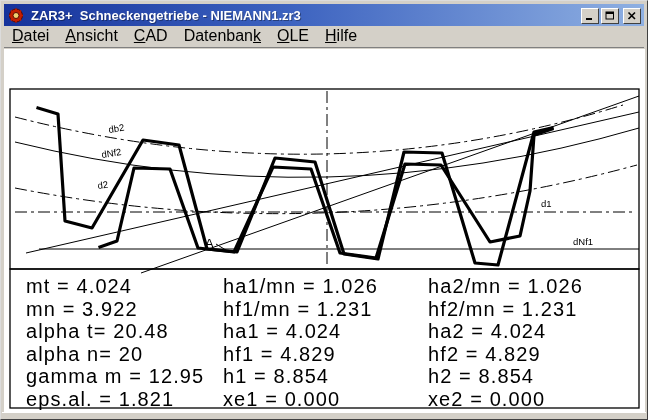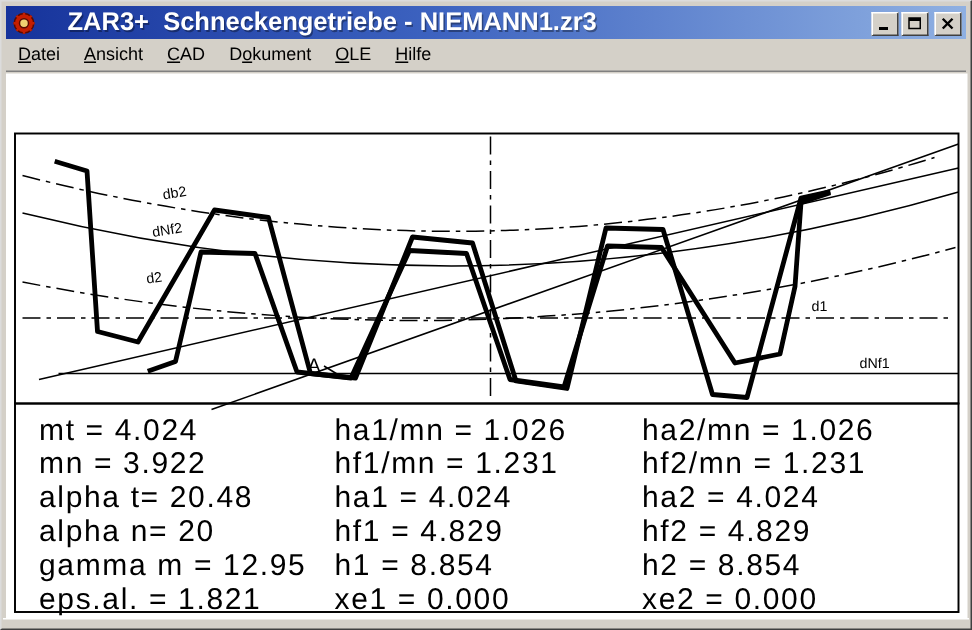--- a/index.html
+++ b/index.html
@@ -2,29 +2,29 @@
 <html><head>
 <meta charset="utf-8">
 <style>
   html,body{margin:0;padding:0;background:#808080;font-family:"Liberation Sans",sans-serif;}
   .window{position:relative;width:648px;height:420px;background:#d4d0c8;box-sizing:border-box;
           border-top:1px solid #dcdcdc;border-left:1px solid #dcdcdc;
           border-right:1px solid #404040;border-bottom:1px solid #404040;overflow:hidden;}
   .titlebar{position:absolute;left:3px;top:3px;right:3px;height:22px;
             background:linear-gradient(90deg,#16339b 0%,#3d63c0 45%,#8fb0e2 100%);
             display:flex;align-items:center;padding-left:4px;box-sizing:border-box;}
-  .title-text{color:#ffffff;font-weight:bold;font-size:17px;margin-left:21px;white-space:pre;
+  .title-text{color:#ffffff;font-weight:bold;font-size:13px;margin-left:7px;white-space:pre;
               text-shadow:1px 1px 0 rgba(0,0,0,.35);}
   .winbtns{position:absolute;right:3px;top:4px;display:flex;gap:2px;}
   .winbtn{width:16px;height:14px;background:#d4d0c8;border-top:1px solid #fff;border-left:1px solid #fff;
           border-right:1px solid #404040;border-bottom:1px solid #404040;
           display:flex;align-items:center;justify-content:center;cursor:default;}
   .winbtn.close{margin-left:2px;}
   .menubar{position:absolute;left:3px;top:25px;right:3px;height:21px;background:#d4d0c8;
-           display:flex;align-items:center;font-size:12px;color:#000;}
+           display:flex;align-items:center;font-size:16px;color:#000;}
   .menu-item{padding:2px 8px 3px 8px;cursor:default;}
   .menu-sep{position:absolute;left:3px;top:46px;right:3px;height:2px;
             border-top:1px solid #808080;border-bottom:1px solid #ffffff;}
   .client{position:absolute;left:3px;top:48px;width:641px;height:366px;background:#ffffff;}
   svg.drawing{position:absolute;left:0;top:0;}
   .thin{stroke:#000;stroke-width:1;fill:none;}
   .dashdot{stroke:#000;stroke-width:1;fill:none;stroke-dasharray:12 4 3 4;}
   .thick{stroke:#000;stroke-width:3.2;fill:none;stroke-linejoin:round;stroke-linecap:square;}
   .box{stroke:#000;stroke-width:1.3;fill:none;}
   text.small-label{font-family:"Liberation Sans",sans-serif;font-size:9.5px;fill:#000;}
@@ -62,21 +62,21 @@
             <path d="M1.5 1.5 L8 8 M8 1.5 L1.5 8" stroke="#000" stroke-width="1.6"></path>
           </svg>
       </div>
     </div>
   </div>
 
   <div class="menubar" id="menubar">
       <span class="menu-item"><u>D</u>atei</span>
       <span class="menu-item"><u>A</u>nsicht</span>
       <span class="menu-item"><u>C</u>AD</span>
-      <span class="menu-item">D<u>o</u>kument</span>
+      <span class="menu-item">Datenban<u>k</u></span>
       <span class="menu-item"><u>O</u>LE</span>
       <span class="menu-item"><u>H</u>ilfe</span>
     </div>
   <div class="menu-sep"></div>
 
   <div class="client">
     <svg class="drawing" width="641" height="366" viewBox="3 48 641 366">
 
       <rect class="box" x="9" y="88" width="629" height="180"></rect>
       <rect class="box" x="9" y="268" width="629" height="139"></rect>

